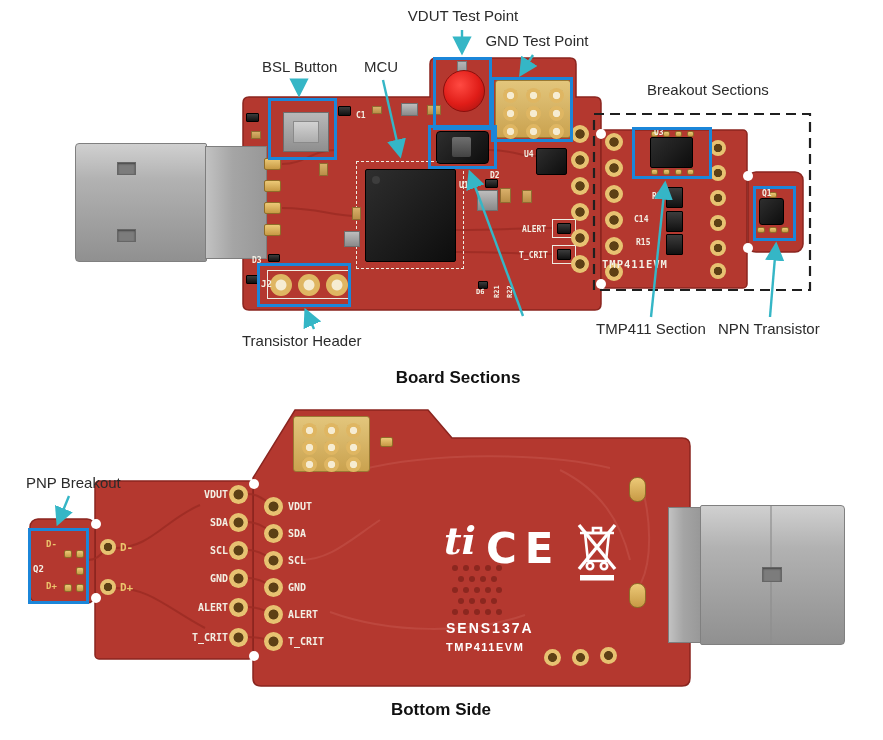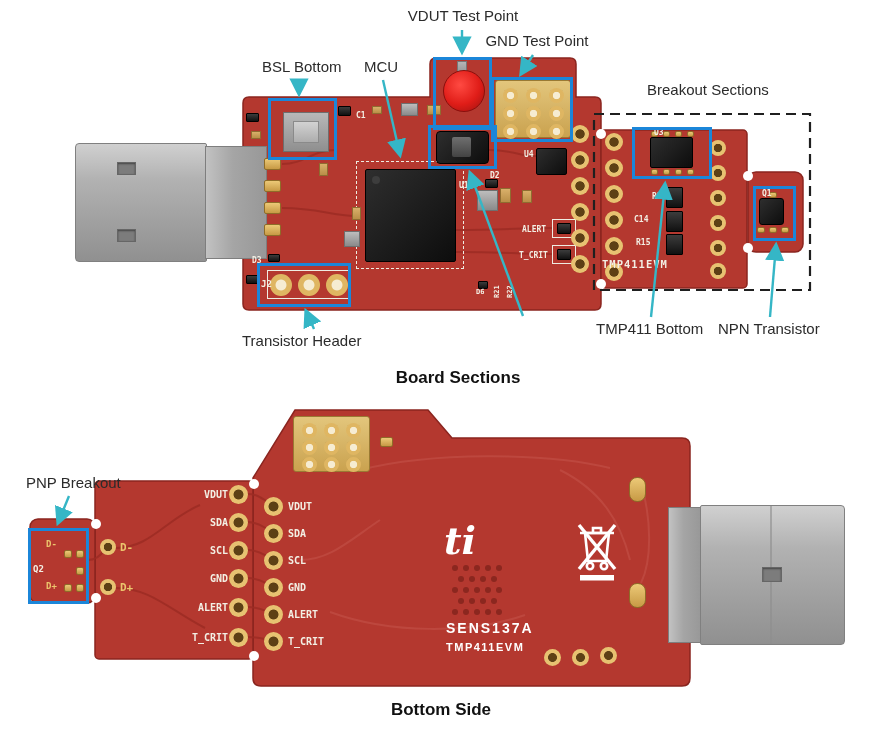--- a/index.html
+++ b/index.html
@@ -170,20 +170,21 @@
   <div class="pinlabel" style="left:288px;top:501px">VDUT</div>
   <div class="pinlabel" style="left:288px;top:528px">SDA</div>
   <div class="pinlabel" style="left:288px;top:555px">SCL</div>
   <div class="pinlabel" style="left:288px;top:582px">GND</div>
   <div class="pinlabel" style="left:288px;top:609px">ALERT</div>
   <div class="pinlabel" style="left:288px;top:636px">T_CRIT</div>
 
   <div class="bigsilk evaltext" style="left:377px;top:477px;width:220px">
   </div>
   <div class="bigsilk tilogo" style="left:444px;top:518px">ti</div>
+  <div class="bigsilk cemark" style="left:486px;top:524px">CE</div>
   <div class="bigsilk sens" style="left:446px;top:620px">SENS137A</div>
   <div class="bigsilk model" style="left:446px;top:641px">TMP411EVM</div>
 
   <div class="silk s9 gold" style="left:46px;top:539px">D-</div>
   <div class="silk s9" style="left:33px;top:564px">Q2</div>
   <div class="silk s9 gold" style="left:46px;top:581px">D+</div>
   <div class="pinlabel goldtxt" style="left:120px;top:541px">D-</div>
   <div class="pinlabel goldtxt" style="left:120px;top:581px">D+</div>
 
   <svg class="layer" style="left:572px;top:509px;z-index:4" width="50" height="82" viewBox="0 0 50 82">
@@ -223,25 +224,25 @@
   <div class="bluebox" style="left:491px;top:77px;width:82px;height:65px"></div>
   <div class="bluebox" style="left:268px;top:98px;width:69px;height:62px"></div>
   <div class="bluebox" style="left:428px;top:125px;width:69px;height:44px"></div>
   <div class="bluebox" style="left:632px;top:127px;width:80px;height:52px"></div>
   <div class="bluebox" style="left:753px;top:186px;width:43px;height:55px"></div>
   <div class="bluebox" style="left:257px;top:263px;width:94px;height:44px"></div>
   <div class="bluebox" style="left:28px;top:528px;width:61px;height:76px"></div>
 
   <div class="anno center" style="left:390px;top:7px;width:146px">VDUT Test Point</div>
   <div class="anno center" style="left:464px;top:32px;width:146px">GND Test Point</div>
-  <div class="anno" style="left:262px;top:58px">BSL Bottom</div>
+  <div class="anno" style="left:262px;top:58px">BSL Button</div>
   <div class="anno" style="left:364px;top:58px">MCU</div>
   <div class="anno" style="left:647px;top:81px">Breakout Sections</div>
   <div class="anno" style="left:242px;top:332px">Transistor Header</div>
-  <div class="anno" style="left:596px;top:320px">TMP411 Bottom</div>
+  <div class="anno" style="left:596px;top:320px">TMP411 Section</div>
   <div class="anno" style="left:718px;top:320px">NPN Transistor</div>
   <div class="anno" style="left:26px;top:474px">PNP Breakout</div>
 
   <div class="title" style="left:383px;top:368px;width:150px">Board Sections</div>
   <div class="title" style="left:366px;top:700px;width:150px">Bottom Side</div>
 
 <div class="pad dark" style="left: 571px; top: 125px; width: 18px; height: 18px;"></div>
     <div class="pad dark" style="left: 571px; top: 151px; width: 18px; height: 18px;"></div>
     <div class="pad dark" style="left: 571px; top: 177px; width: 18px; height: 18px;"></div>
     <div class="pad dark" style="left: 571px; top: 203px; width: 18px; height: 18px;"></div>

